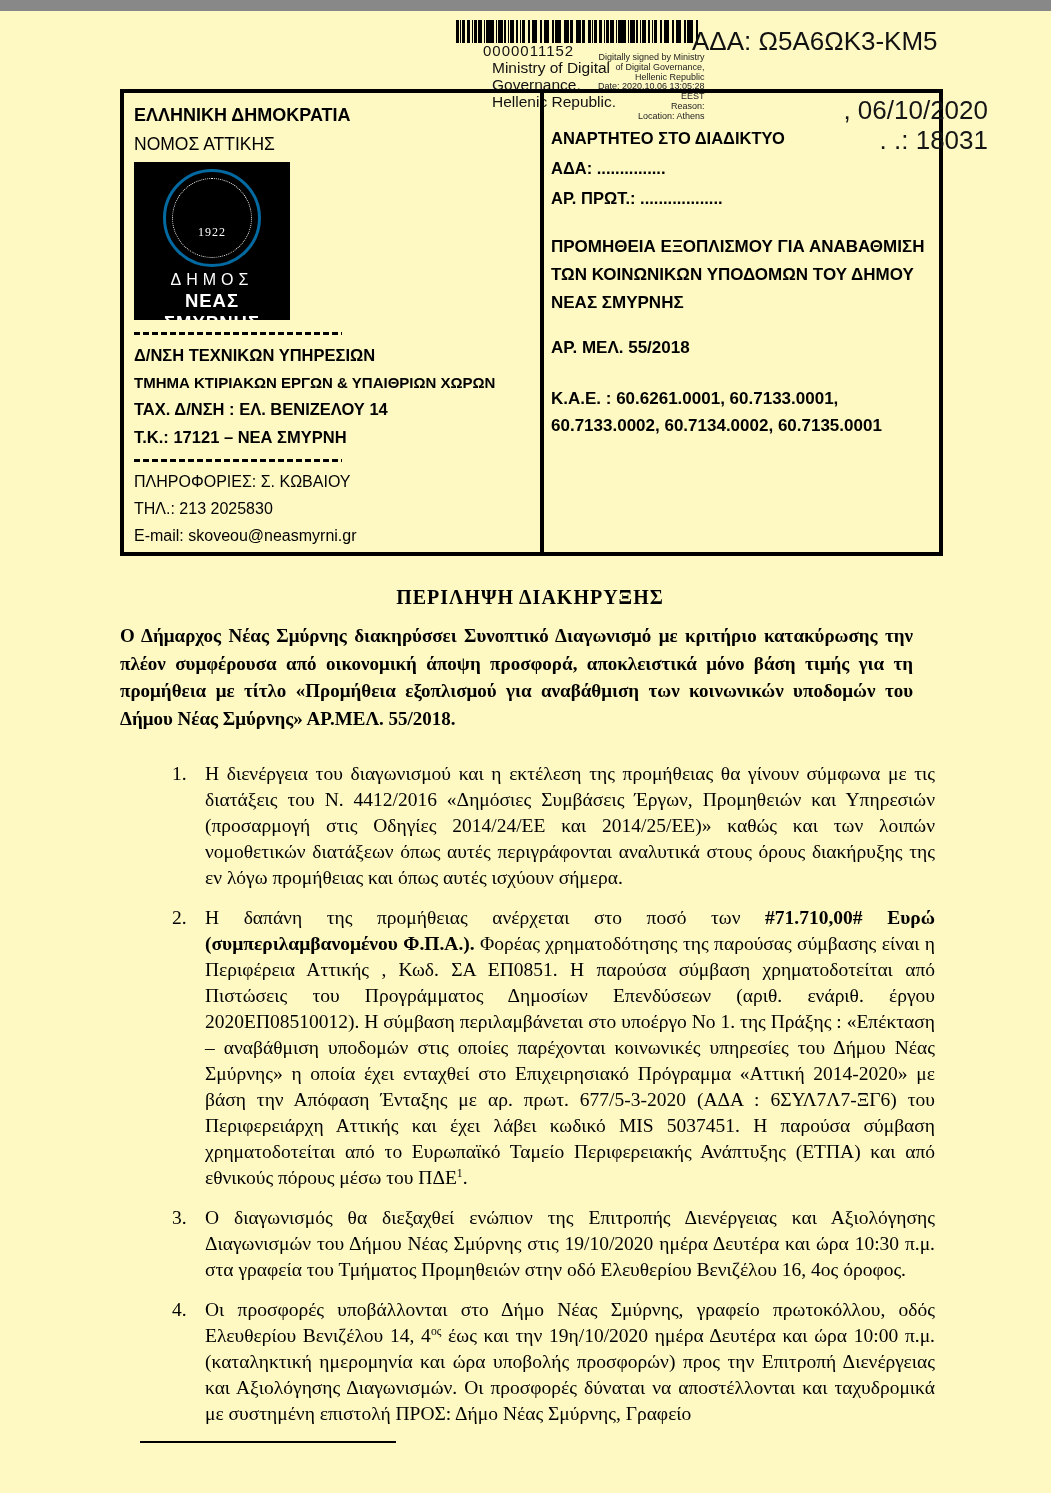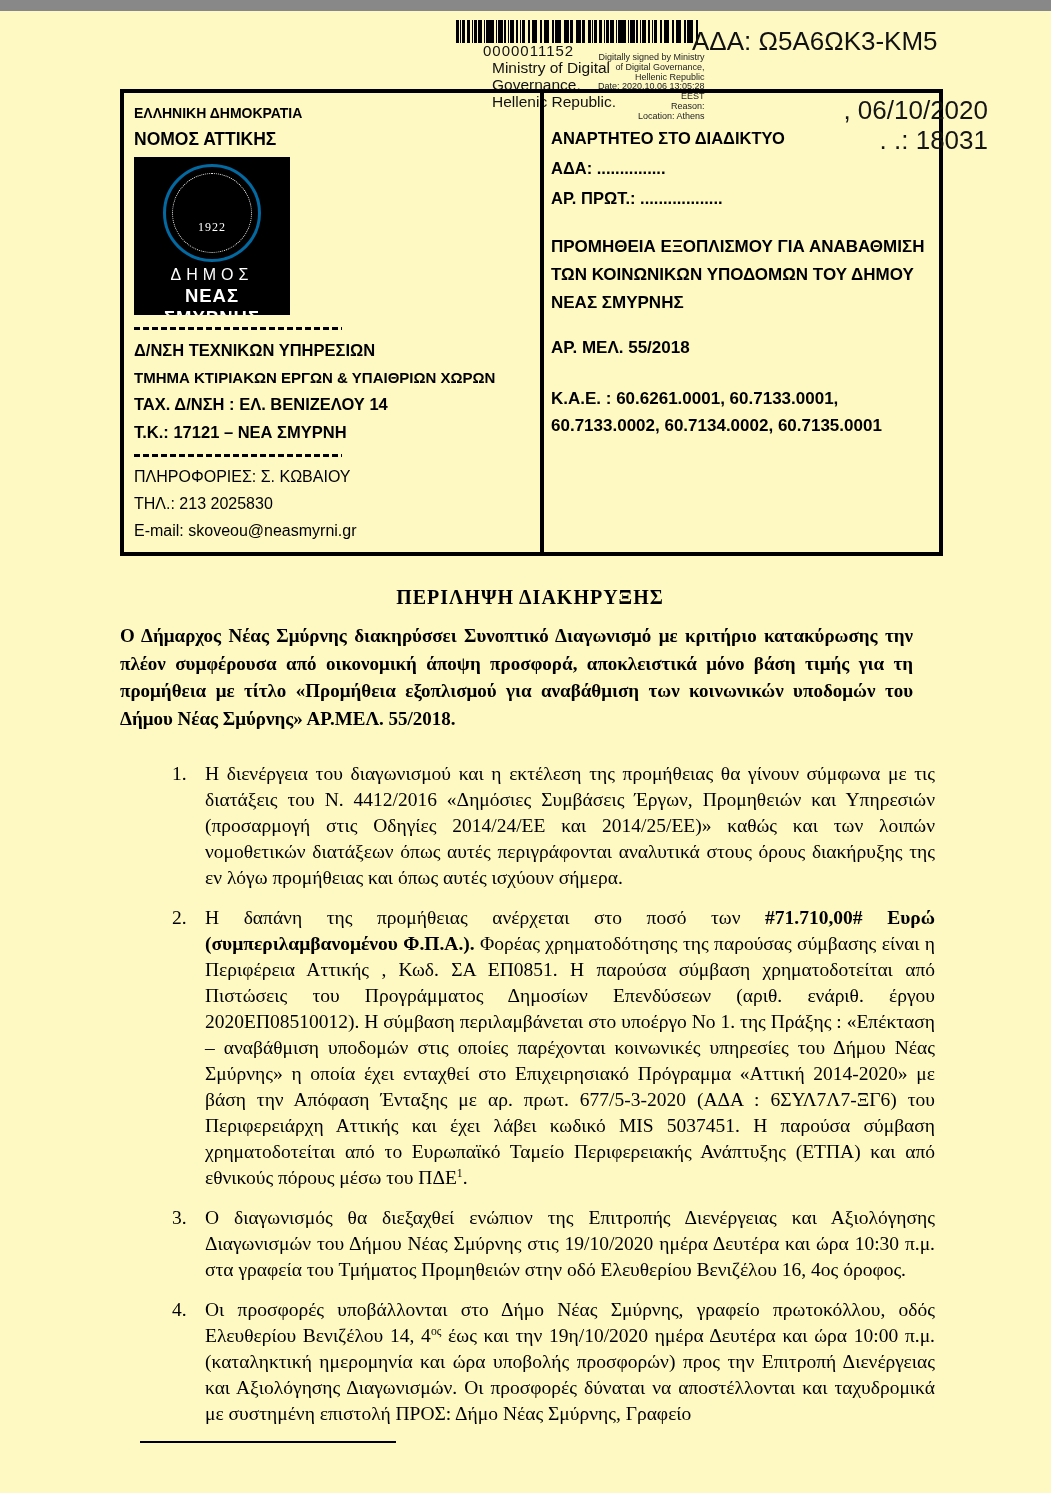--- a/index.html
+++ b/index.html
@@ -40,22 +40,22 @@
   }
   
   .hdr-box {
     position:absolute; left:120px; top:78px; width:823px; height:467px; z-index:2;
     border:4px solid #000; display:flex;
     font-family:"Liberation Sans", sans-serif;
   }
   .cell-left  { width:428px; border-right:4px solid #000; padding:8px 8px 0 10px; }
   .cell-right { flex:1; padding:0 6px 0 7px; }
   .hl { font-weight:bold; font-size:16.5px; }
-  .cell-left .el1 { margin-top:4px;  font-size:14px; font-weight:bold; }
-  .cell-left .el2 { margin-top:8px;  font-size:17.5px; font-weight:bold; }
+  .cell-left .el1 { margin-top:4px;  font-size:18px; font-weight:bold; }
+  .cell-left .el2 { margin-top:8px;  font-size:17.5px; font-weight:normal; }
   .logo {
     margin-top:7px; width:156px; height:158px; background:#000;
     text-align:center; overflow:hidden;
   }
   .seal {
     position:relative; width:98px; height:98px; margin:7px auto 0;
     border:3px solid #0369a1; border-radius:50%;
   }
   .seal-inner {
     position:absolute; inset:6px; border:1px dotted #fff; border-radius:50%;

